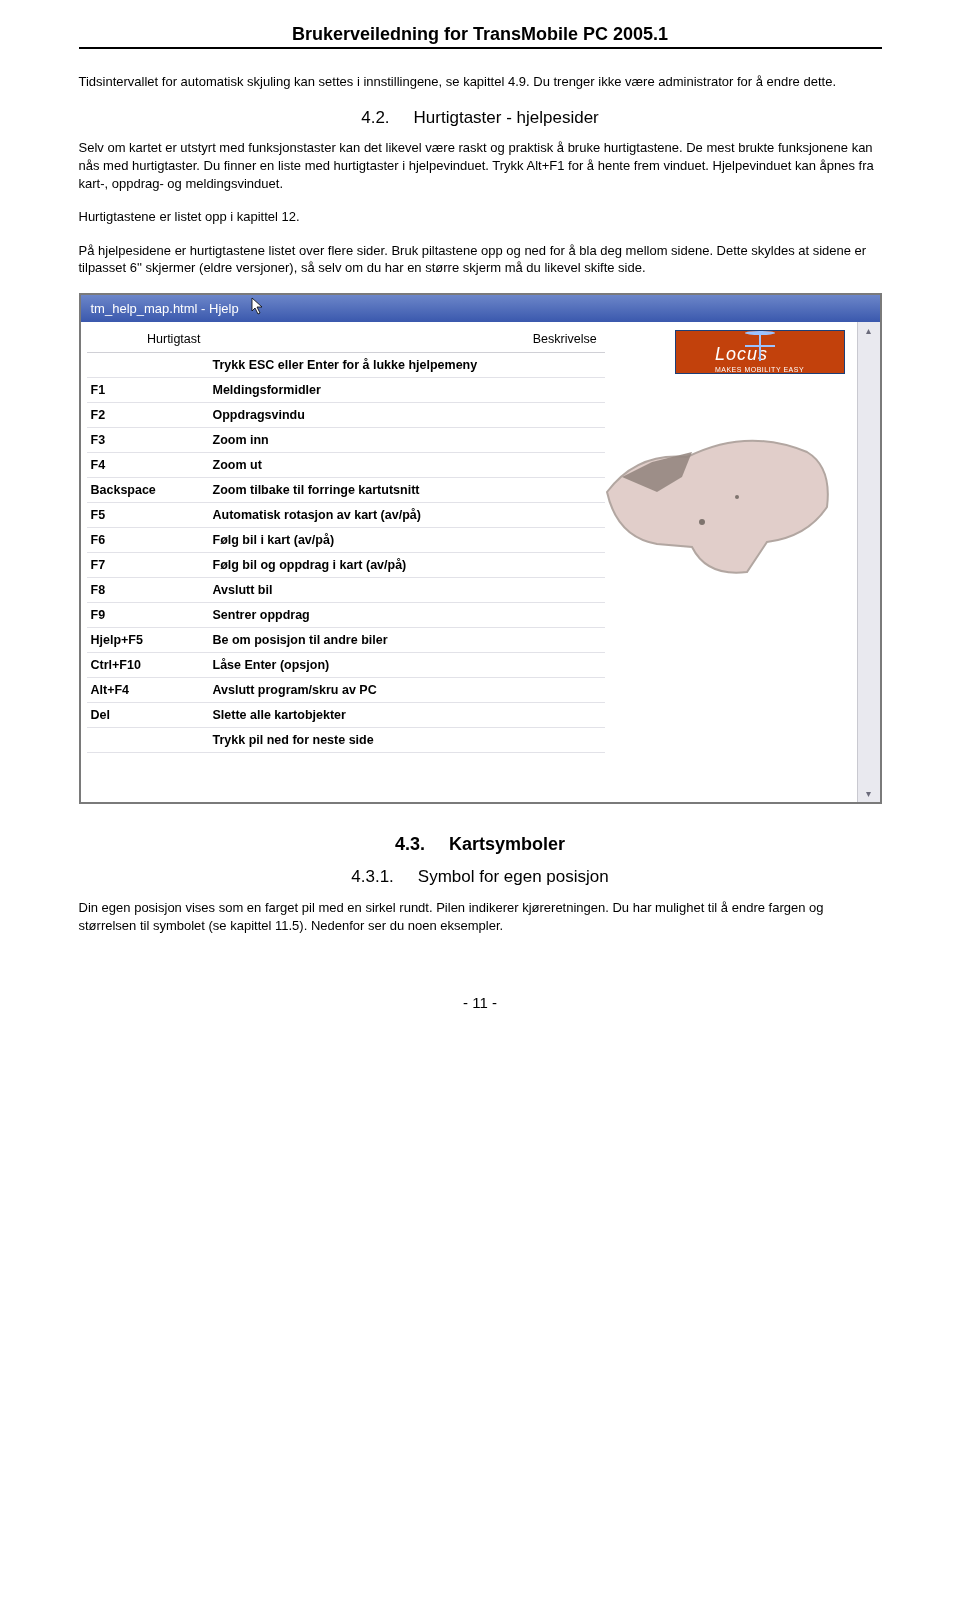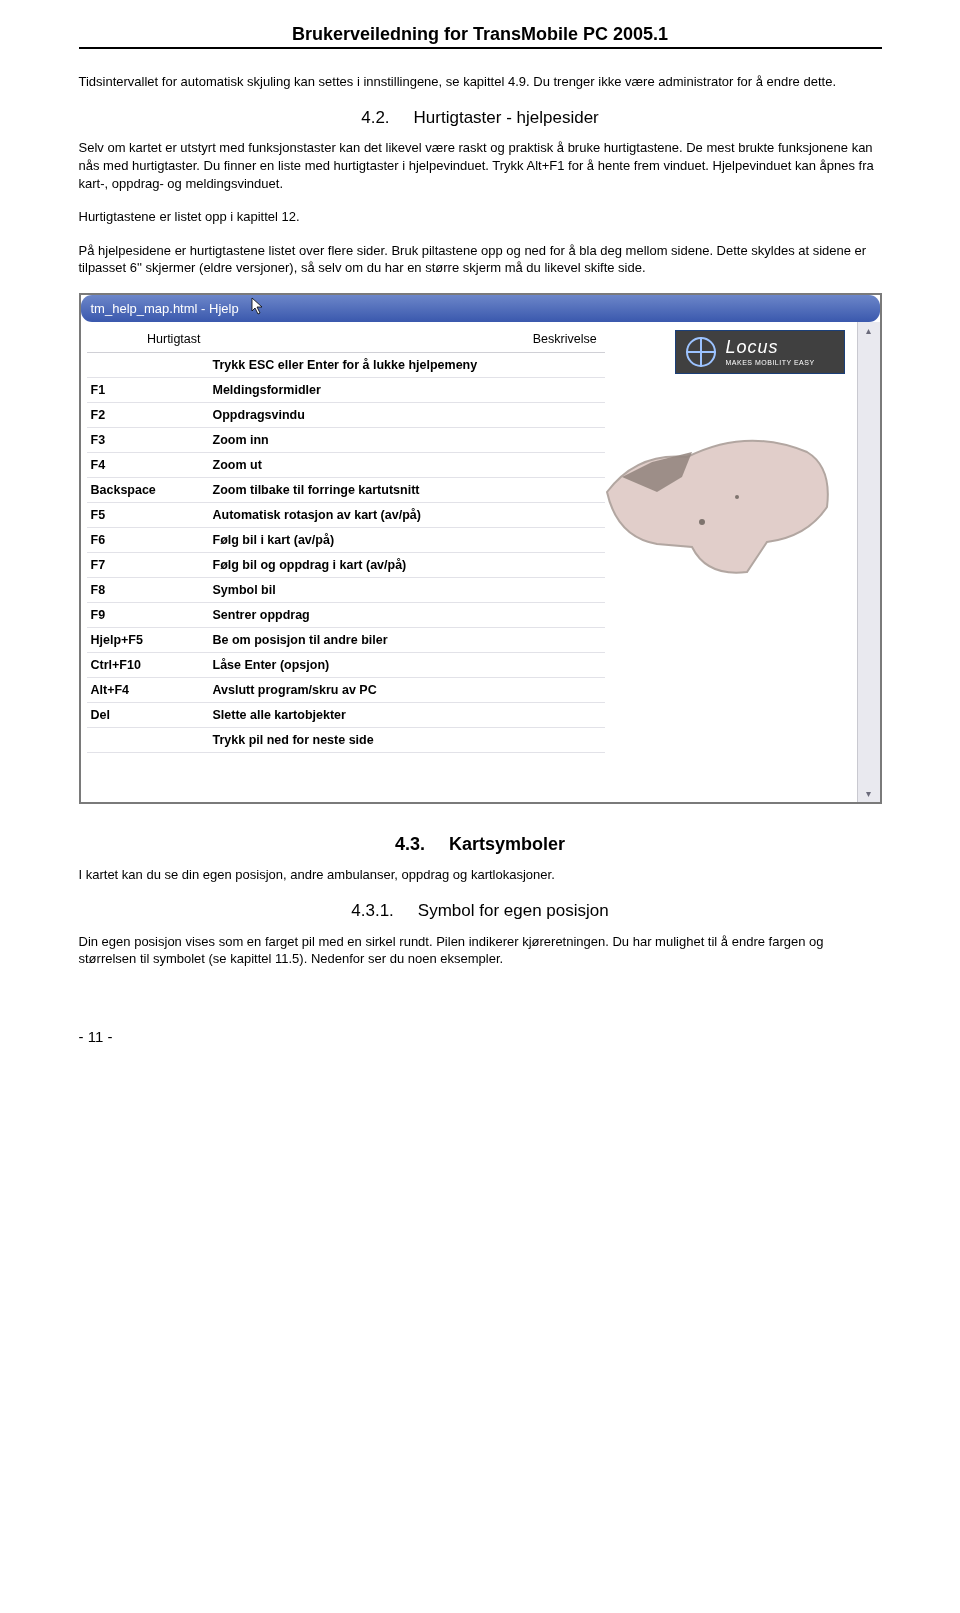--- a/index.html
+++ b/index.html
@@ -50,21 +50,20 @@
     margin: 8px 0 28px 0;
   }
   .titlebar {
     background: linear-gradient(#6c86c9, #3a58ad);
     color: #fff;
     font-size: 13px;
     padding: 6px 10px;
     display: flex;
     align-items: center;
     position: relative;
-    border-radius: 11px;
   }
   .titlebar-text { font-family: Tahoma, Arial, sans-serif; }
   .cursor-icon {
     position: absolute;
     left: 170px;
     top: 2px;
     font-size: 16px;
     color: #fff;
   }
   .help-body {
@@ -114,29 +113,30 @@
   .help-table td.kcol {
     width: 110px;
     font-weight: bold;
   }
   .logo-box {
     position: absolute;
     right: 12px;
     top: 8px;
     width: 170px;
     height: 44px;
-    background: #404040;
+    background: #c2410c;
     border: 1px solid #1b3f78;
     color: #fff;
     display: flex;
     align-items: center;
     gap: 10px;
     padding: 0 10px;
     box-sizing: border-box;
     font-family: "Trebuchet MS", Arial, sans-serif;
+    flex-direction: column;
   }
   .logo-circ {
     width: 26px;
     height: 26px;
     border: 2px solid #9cc3ff;
     border-radius: 50%;
     position: relative;
   }
   .logo-circ::before, .logo-circ::after {
     content: "";
@@ -151,21 +151,21 @@
   .bg-shape {
     position: absolute;
     right: 20px;
     top: 100px;
     width: 240px;
     height: 160px;
     opacity: 0.65;
     pointer-events: none;
   }
   .page-num {
-    text-align: left;
+    text-align: center;
     font-size: 15px;
     margin-top: 60px;
   }
 </style>
 </head>
 <body>
 
 <div class="page">
   <div class="doc-header">Brukerveiledning for TransMobile PC 2005.1</div>
 
@@ -246,21 +246,21 @@
               <tr>
                 <td class="kcol">F6</td>
                 <td>Følg bil i kart (av/på)</td>
               </tr>
               <tr>
                 <td class="kcol">F7</td>
                 <td>Følg bil og oppdrag i kart (av/på)</td>
               </tr>
               <tr>
                 <td class="kcol">F8</td>
-                <td>Symbol bil</td>
+                <td>Avslutt bil</td>
               </tr>
               <tr>
                 <td class="kcol">F9</td>
                 <td>Sentrer oppdrag</td>
               </tr>
               <tr>
                 <td class="kcol">Hjelp+F5</td>
                 <td>Be om posisjon til andre biler</td>
               </tr>
               <tr>
@@ -287,21 +287,20 @@
         <span class="scroll-arrow">▾</span>
       </div>
     </div>
   </div>
 
   <h3 class="section-row">
     <span class="section-num">4.3.</span>
     <span class="section-title">Kartsymboler</span>
   </h3>
 
-  <p class="para">I kartet kan du se din egen posisjon, andre ambulanser, oppdrag og kartlokasjoner.</p>
 
   <div class="section-row subsection">
     <span class="section-num">4.3.1.</span>
     <span class="section-title">Symbol for egen posisjon</span>
   </div>
 
   <p class="para">Din egen posisjon vises som en farget pil med en sirkel rundt. Pilen indikerer kjøreretningen. Du har mulighet til å endre fargen og størrelsen til symbolet (se kapittel 11.5). Nedenfor ser du noen eksempler.</p>
 
   <div class="page-num">- 11 -</div>
 </div>

